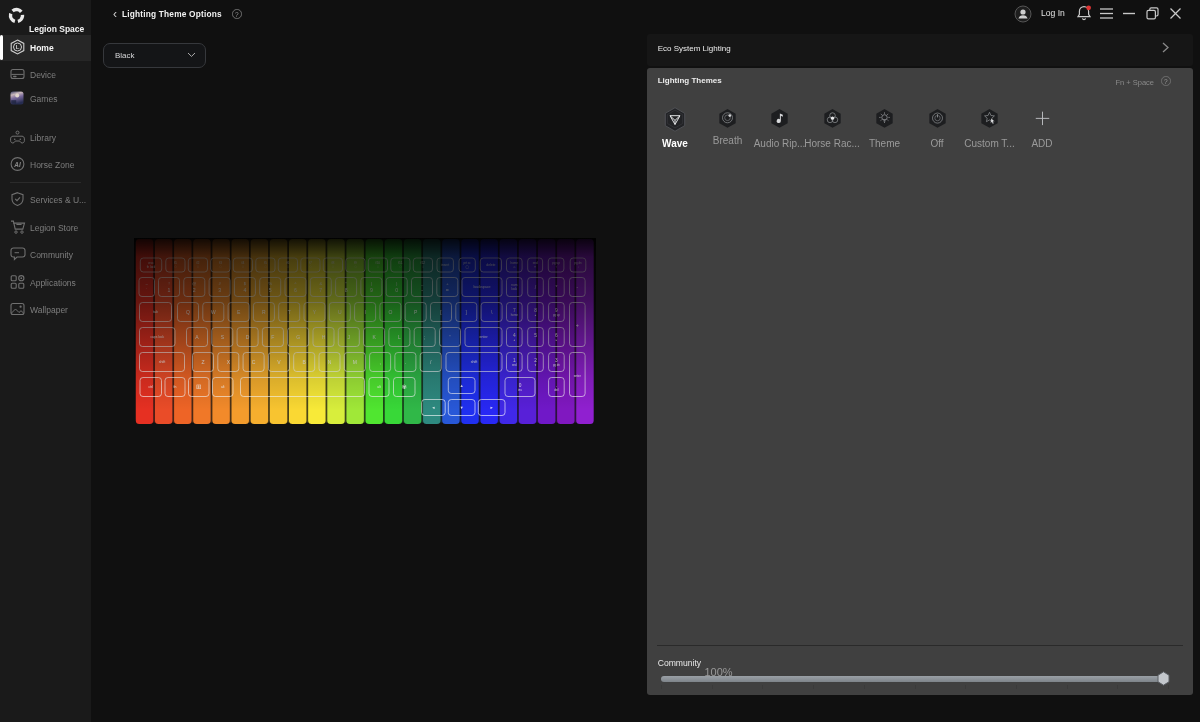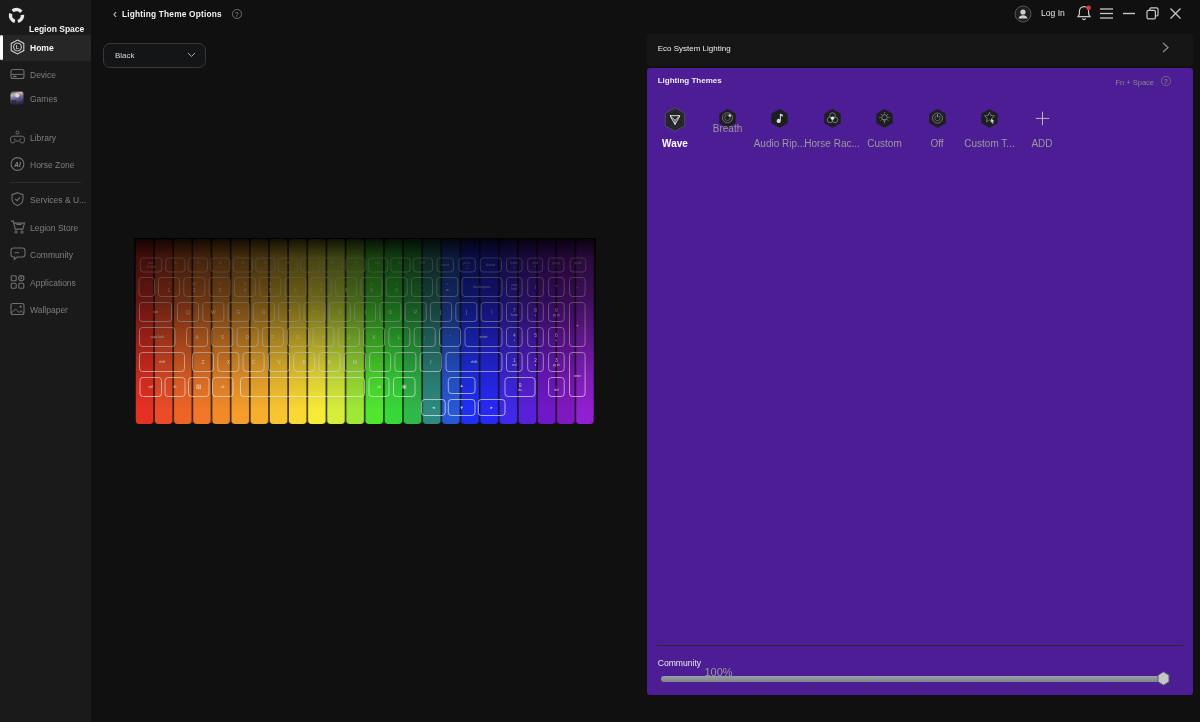--- a/index.html
+++ b/index.html
@@ -24,21 +24,21 @@
 .wc{position:absolute;color:#c8c8c8}
 
 #dd{position:absolute;left:103px;top:42.5px;width:103px;height:25px;border:1px solid #36383c;border-radius:7px;background:#141517}
 #dd .t{position:absolute;left:11px;top:7px;font-size:8px;color:#d6d7d9}
 #dd svg{position:absolute;right:9px;top:8px}
 
 .card{position:absolute;background:#161616;border-radius:3px}
 #card1{left:647px;top:34px;width:546px;height:32px}
 #card1 .t{position:absolute;left:10.7px;top:10px;font-size:8px;font-weight:normal;color:#ececec}
 #card1 .ch{position:absolute;right:24px;top:8px;color:#8a8a8a}
-#card2{left:647px;top:68px;width:546px;height:627px;background:#4c1d95}
+#card2{left:647px;top:68px;width:546px;height:627px;background:#404040}
 #card2 .hd{position:absolute;left:10.7px;top:8px;font-size:8px;font-weight:bold;color:#ececec}
 #card2 .fn{position:absolute;right:39px;top:9.5px;font-size:7.5px;color:#8a8a8a}
 .titem{position:absolute;text-align:center}
 .titem .lb{position:absolute;left:50%;transform:translateX(-50%);text-align:left;font-size:10px;color:#9a9a9a;white-space:nowrap}
 .titem.sel .lb{color:#fff;font-weight:bold}
 .hdiv{position:absolute;left:10px;top:576.5px;width:526px;height:1px;background:#2a2a2a}
 .bright{position:absolute;left:10.7px;top:590px;font-size:8.6px;color:#e8e8e8}
 .pct{position:absolute;left:57.5px;top:598px;font-size:11px;color:#9a9a9a}
 .track{position:absolute;left:14px;top:607.5px;width:507px;height:6px;background:linear-gradient(#9aa0a6,#7e848a);border-radius:3px}
 .tick{position:absolute;top:617px;width:1px;height:4px;background:#3a3a3a}
@@ -513,42 +513,42 @@
             <path d="M13.5 16.5 L30.5 16.5 L22 31.5 Z"></path>
             <path d="M13.5 16.5 L22 24.5 L30.5 16.5"></path>
             <path d="M22 24.5 L22 31.5"></path>
           </g>
         </svg><div class="lb" style="top:32.8px">Wave</div></div>
 <div class="titem" style="left:70.0px;top:40.0px;width:21px"><svg width="21" height="22" viewBox="0 0 34 36">
           <path d="M17 1.5 L30.4 9.25 V24.75 L17 32.5 L3.6 24.75 V9.25 Z" fill="#1d1e20"></path>
           <circle cx="17" cy="16" r="8.2" fill="none" stroke="#8c8e92" stroke-width="1.2"></circle>
           <circle cx="17" cy="16" r="4.6" fill="none" stroke="#7c7e82" stroke-width="1.1"></circle>
           <circle cx="20.8" cy="12.4" r="2.2" fill="#cfd0d2"></circle>
-        </svg><div class="lb" style="top:15px">Breath</div></div>
+        </svg><div class="lb" style="top:27px">Breath</div></div>
 <div class="titem" style="left:122.0px;top:40.0px;width:21px"><svg width="21" height="22" viewBox="0 0 34 36">
           <path d="M17 1.5 L30.4 9.25 V24.75 L17 32.5 L3.6 24.75 V9.25 Z" fill="#1d1e20"></path>
           <path d="M19.2 9 v12.2 a3.4 3.4 0 1 1 -1.6 -2.9 V9 l4.8 2.2 v3 l-3.2 -1.5" fill="#d8d9db"></path>
         </svg><div class="lb" style="top:30.3px">Audio Rip...</div></div>
 <div class="titem" style="left:174.5px;top:40.0px;width:21px"><svg width="21" height="22" viewBox="0 0 34 36">
           <path d="M17 1.5 L30.4 9.25 V24.75 L17 32.5 L3.6 24.75 V9.25 Z" fill="#1d1e20"></path>
           <g fill="none" stroke="#8c8e92" stroke-width="1.2">
             <circle cx="17" cy="12.4" r="4.6"></circle>
             <circle cx="13" cy="19.4" r="4.6"></circle>
             <circle cx="21" cy="19.4" r="4.6"></circle>
           </g>
           <circle cx="17" cy="16.6" r="2.6" fill="#e8e9eb"></circle>
         </svg><div class="lb" style="top:30.3px">Horse Rac...</div></div>
 <div class="titem" style="left:227.0px;top:40.0px;width:21px"><svg width="21" height="22" viewBox="0 0 34 36">
           <path d="M17 1.5 L30.4 9.25 V24.75 L17 32.5 L3.6 24.75 V9.25 Z" fill="#1d1e20"></path>
           <g stroke="#a0a2a6" stroke-width="1.2" fill="none">
             <circle cx="17" cy="15.4" r="4.4"></circle>
             <path d="M15.2 19.4 h3.6 M15.6 21.6 h2.8 M16.2 23.6 h1.6"></path>
             <path d="M17 7.2 v2.2 M23 9.6 l-1.5 1.5 M25.6 15.4 h-2.2 M11 9.6 l1.5 1.5 M8.4 15.4 h2.2 M23.4 20.6 l-1.6 -1.2 M10.6 20.6 l1.6 -1.2"></path>
           </g>
-        </svg><div class="lb" style="top:30.3px">Custom</div></div>
+        </svg><div class="lb" style="top:30.3px">Theme</div></div>
 <div class="titem" style="left:279.5px;top:40.0px;width:21px"><svg width="21" height="22" viewBox="0 0 34 36">
           <path d="M17 1.5 L30.4 9.25 V24.75 L17 32.5 L3.6 24.75 V9.25 Z" fill="#1d1e20"></path>
           <circle cx="17" cy="16.5" r="8.2" fill="none" stroke="#8c8e92" stroke-width="1.2"></circle>
           <circle cx="17" cy="16.5" r="4.4" fill="none" stroke="#7c7e82" stroke-width="1.1"></circle>
           <line x1="17" y1="9.5" x2="17" y2="15" stroke="#1d1e20" stroke-width="2.4"></line>
           <line x1="17" y1="10.2" x2="17" y2="15.4" stroke="#a8aaae" stroke-width="1.2"></line>
         </svg><div class="lb" style="top:30.3px">Off</div></div>
 <div class="titem" style="left:332.0px;top:40.0px;width:21px"><svg width="21" height="22" viewBox="0 0 34 36">
           <path d="M17 1.5 L30.4 9.25 V24.75 L17 32.5 L3.6 24.75 V9.25 Z" fill="#1d1e20"></path>
           <path d="M17 7 L19.35 12.26 L25.08 12.87 L20.8 16.74 L22 22.38 L17 19.5 L12 22.38 L13.2 16.74 L8.92 12.87 L14.65 12.26 Z" fill="none" stroke="#8c8e92" stroke-width="1.2" stroke-linejoin="round"></path>

